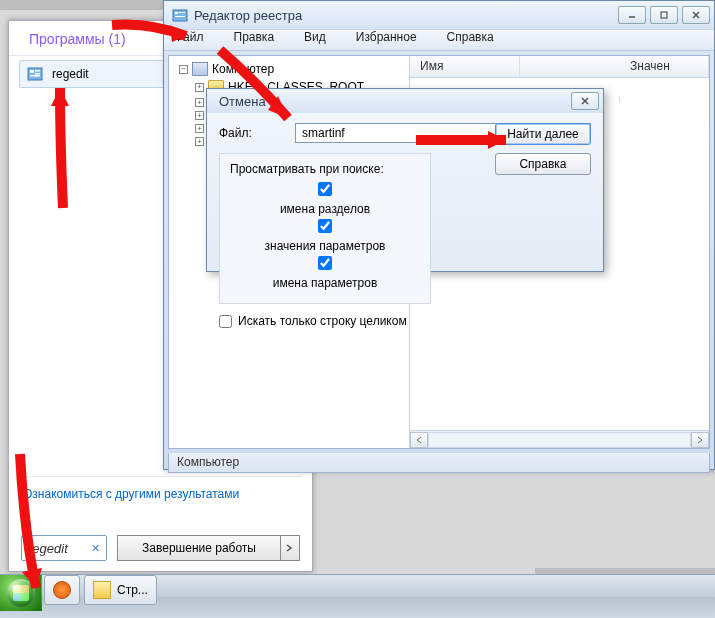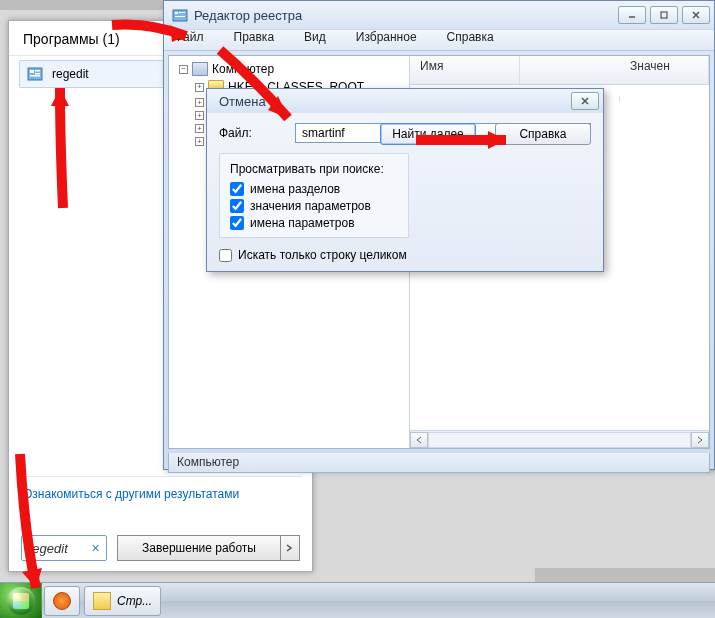--- a/index.html
+++ b/index.html
@@ -1,20 +1,20 @@
 <!DOCTYPE html>
 <html><head>
 <meta charset="utf-8">
 <style>
   * { margin: 0; padding: 0; box-sizing: border-box; font-family: "Segoe UI", Tahoma, sans-serif; }
   body { width: 715px; height: 618px; background: #d9d9d9; position: relative; overflow: hidden; font-size: 12px; }
 
   
   .start-panel { position: absolute; left: 8px; top: 20px; width: 305px; height: 552px; background: #fff; border: 1px solid #aab; box-shadow: 0 0 6px rgba(0,0,0,.3); }
-  .sp-header { padding: 10px 14px 6px; font-size: 14px; color: #000000; }
+  .sp-header { padding: 10px 20px 6px; font-size: 14px; color: #8b5cf6; }
   .sp-sep { border: none; border-top: 1px solid #e2e6ee; margin: 2px 0 4px; }
   .sp-item { margin: 4px 10px; padding: 4px 6px; display: flex; align-items: center; gap: 8px; border: 1px solid transparent; border-radius: 2px; }
   .sp-item.sel { background: #edf4fb; border-color: #bcd4ef; }
   .sp-item .pico { width: 18px; height: 18px; display: inline-flex; align-items: center; justify-content: center; }
   .sp-bottomlink { position: absolute; bottom: 70px; left: 14px; color: #0066cc; }
   .sp-footer { position: absolute; bottom: 10px; left: 12px; right: 12px; display: flex; gap: 10px; align-items: center; }
   .searchbox { flex: 1; position: relative; display: flex; align-items: center; border: 1px solid #7a9ac0; background: #fff; height: 26px; padding: 0 24px 0 6px; border-radius: 2px; }
   .searchbox input { border: none; outline: none; width: 100%; font-size: 13px; font-style: italic; color: #333; }
   .searchbox .clear { position: absolute; right: 6px; color: #4682d6; font-size: 11px; cursor: pointer; }
   .shutdown { display: flex; height: 26px; }
@@ -33,48 +33,48 @@
   .menubar span { font-size: 12px; cursor: pointer; }
   .regbody { position: relative; height: 394px; display: flex; background: #fff; margin: 4px; border: 1px solid #9fb4d2; }
   .treepane { width: 241px; border-right: 1px solid #c8d4e6; position: relative; padding: 4px 2px; overflow: hidden; }
   .treenode { display: flex; align-items: center; gap: 4px; padding: 2px 2px 2px 8px; font-size: 12px; white-space: nowrap; }
   .treenode.indent { padding-left: 24px; }
   .treenode.indent2 { padding-left: 24px; }
   .exp { width: 9px; height: 9px; border: 1px solid #888; display: inline-flex; align-items: center; justify-content: center; font-size: 8px; line-height: 1; color: #555; background: #fff; }
   .foldicon { width: 16px; height: 14px; background: linear-gradient(#fff1a8,#f3c94f); border: 1px solid #caa63a; border-radius: 1px; }
   .pcicon { width: 16px; height: 14px; background: linear-gradient(#dfe8f6,#b8c9e2); border: 1px solid #7a93b8; }
   .listpane { flex: 1; position: relative; overflow: hidden; }
-  .listhdr { height: 29px; background: linear-gradient(#fdfdfe,#eaeef5); display: flex; border-bottom: 1px solid #cbd6e6; }
+  .listhdr { height: 22px; background: linear-gradient(#fdfdfe,#eaeef5); display: flex; border-bottom: 1px solid #cbd6e6; }
   .listhdr div { padding: 3px 10px; border-right: 1px solid #d6dfec; font-size: 12px; color: #333; }
   .listhdr .c1 { width: 110px; }
   .listhdr .c2 { width: 100px; margin-top: 40px; }
   .listhdr .c3 { flex: 1; }
   .hscroll { position: absolute; bottom: 0; left: 0; right: 0; height: 18px; background: #e9eef6; border-top: 1px solid #cbd6e6; display: flex; align-items: center; }
   .hscroll .sbtn { width: 18px; height: 16px; border: 1px solid #b7c3d4; background: linear-gradient(#fafcfe,#e2e8f0); display: flex; align-items: center; justify-content: center; }
   .hscroll .track { flex: 1; height: 16px; border: 1px solid #cdd7e5; background: #f0f3f8; }
   .status { height: 20px; background: linear-gradient(#eaf0fa,#d9e3f1); padding: 2px 8px; margin: 0 4px 4px; border: 1px solid #9fb4d2; border-top: none; color: #333; }
 
   
   .finddlg { position: absolute; left: 206px; top: 88px; width: 398px; height: 184px; background: linear-gradient(#f3f7fc,#e4ebf6); border: 1px solid #6c88af; box-shadow: 3px 3px 8px rgba(0,0,0,.3); }
   .finddlg .titlebar { height: 24px; }
   .finddlg .body { padding: 10px 12px; position: relative; }
   .frow { display: flex; align-items: center; gap: 12px; margin-bottom: 10px; }
   .frow label { width: 64px; font-size: 12px; }
   .frow input[type=text] { flex: 1; border: 1px solid #7a9ac0; height: 20px; padding: 0 6px; font-size: 12px; }
-  .fgroup { border: 1px solid #cfd9e8; padding: 8px 10px 4px; margin-top: 2px; width: 190px; background: #f4f8fc; }
+  .fgroup { border: 1px solid #cfd9e8; padding: 8px 10px 10px; margin-top: 2px; width: 212px; background: #f4f8fc; }
   .fgroup .gtitle { font-size: 12px; margin-bottom: 6px; }
-  .chk { display: flex; align-items: center; gap: 6px; font-size: 12px; margin: 3px 0; }
+  .chk { display: flex; align-items: center; gap: 6px; font-size: 12px; margin: 3px 0; flex-direction: column; }
   .chk input { width: 14px; height: 14px; }
   .lonechk { margin-top: 10px; display: flex; align-items: center; gap: 6px; font-size: 12px; }
-  .fbtns { position: absolute; right: 12px; top: 10px; display: flex; flex-direction: row; gap: 19px; }
+  .fbtns { position: absolute; right: 12px; top: 10px; display: flex; flex-direction: column; gap: 8px; }
   .wbtn { width: 96px; height: 22px; border: 1px solid #8a99ad; border-radius: 3px; background: linear-gradient(#fdfdfe,#e6eaf1); font-size: 12px; cursor: pointer; }
   .wbtn.primary { border-color: #4f8de0; box-shadow: 0 0 0 1px #a8c8f0 inset; }
 
   
-  .taskbar { position: absolute; left: 0; bottom: 0; width: 715px; height: 36px; background: linear-gradient(#dfe6ee 0%, #c2cdd9 50%, #b6c2cf 51%, #cfd9e4 100%); border-top: 1px solid #8fa2b8; display: flex; align-items: center; font-style: italic; }
+  .taskbar { position: absolute; left: 0; bottom: 0; width: 715px; height: 44px; background: linear-gradient(#dfe6ee 0%, #c2cdd9 50%, #b6c2cf 51%, #cfd9e4 100%); border-top: 1px solid #8fa2b8; display: flex; align-items: flex-start; }
   .orb { width: 42px; height: 36px; display: flex; align-items: center; justify-content: center; background: radial-gradient(circle at 30% 30%, #8fe06a, #3a9a28 60%, #1c6a10); border-right: 1px solid rgba(0,0,0,.1); position: relative; }
   .orb-inner { width: 28px; height: 28px; border-radius: 50%; background: radial-gradient(circle at 30% 30%, #fff 0%, #9fe27a 20%, #3aa82d 55%, #166b0d 100%); box-shadow: inset 0 2px 4px rgba(255,255,255,.6), inset 0 -2px 4px rgba(0,0,0,.4); position: relative; display:flex; align-items:center; justify-content:center; }
   .orb-inner::after{content:"";position:absolute;width:16px;height:16px;background:
     conic-gradient(#e66 0 25%, #6e6 25% 50%, #69e 50% 75%, #ee6 75% 100%);
     border-radius:2px; transform: rotate(0deg); opacity:.85; mix-blend-mode: screen;}
   .tbtn { height: 30px; margin: 0 2px; padding: 0 8px; border: 1px solid #97a8bb; border-radius: 3px; background: linear-gradient(#f6f9fc,#dbe3ec); display: flex; align-items: center; gap: 6px; font-size: 12px; }
   .tbtn .fico { width: 18px; height: 18px; background: linear-gradient(#fff1a8,#f3c94f); border: 1px solid #caa63a; }
   .tbtn.ff .fico { background: radial-gradient(circle at 50% 50%, #ff9a3a, #e2560a); border-color: #b34708; border-radius: 50%; }
 
   

